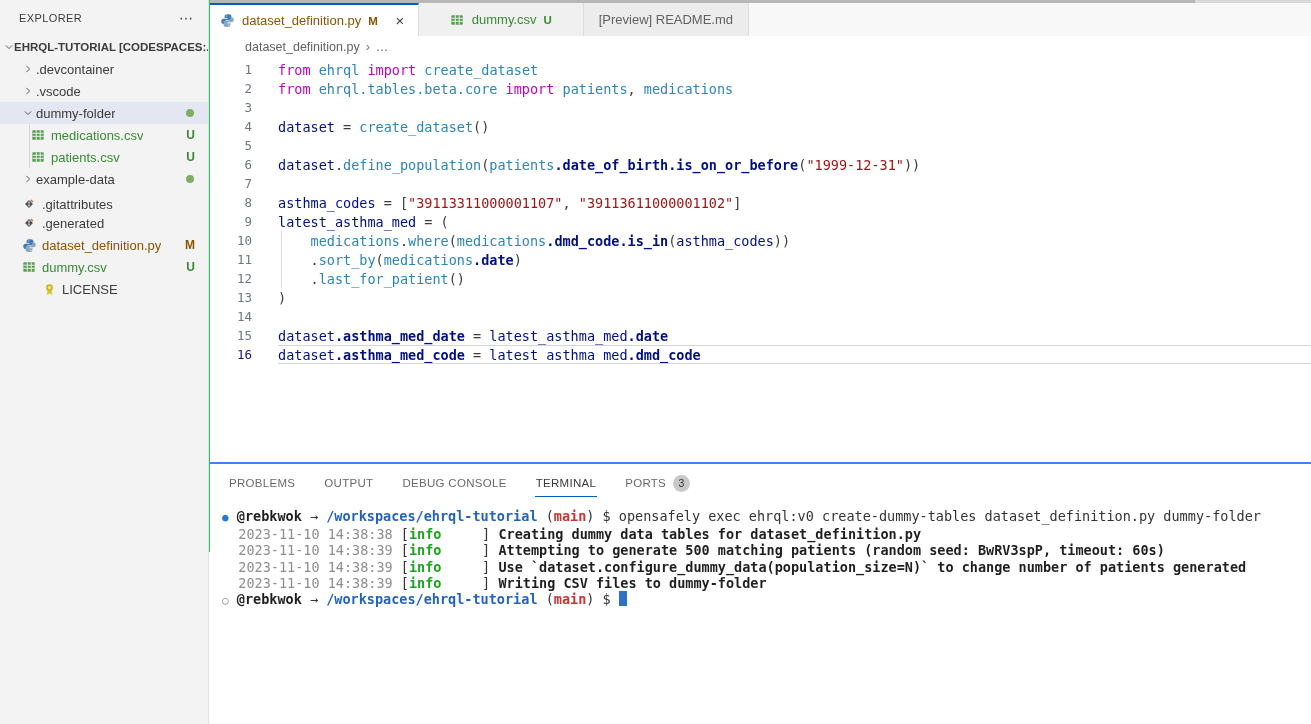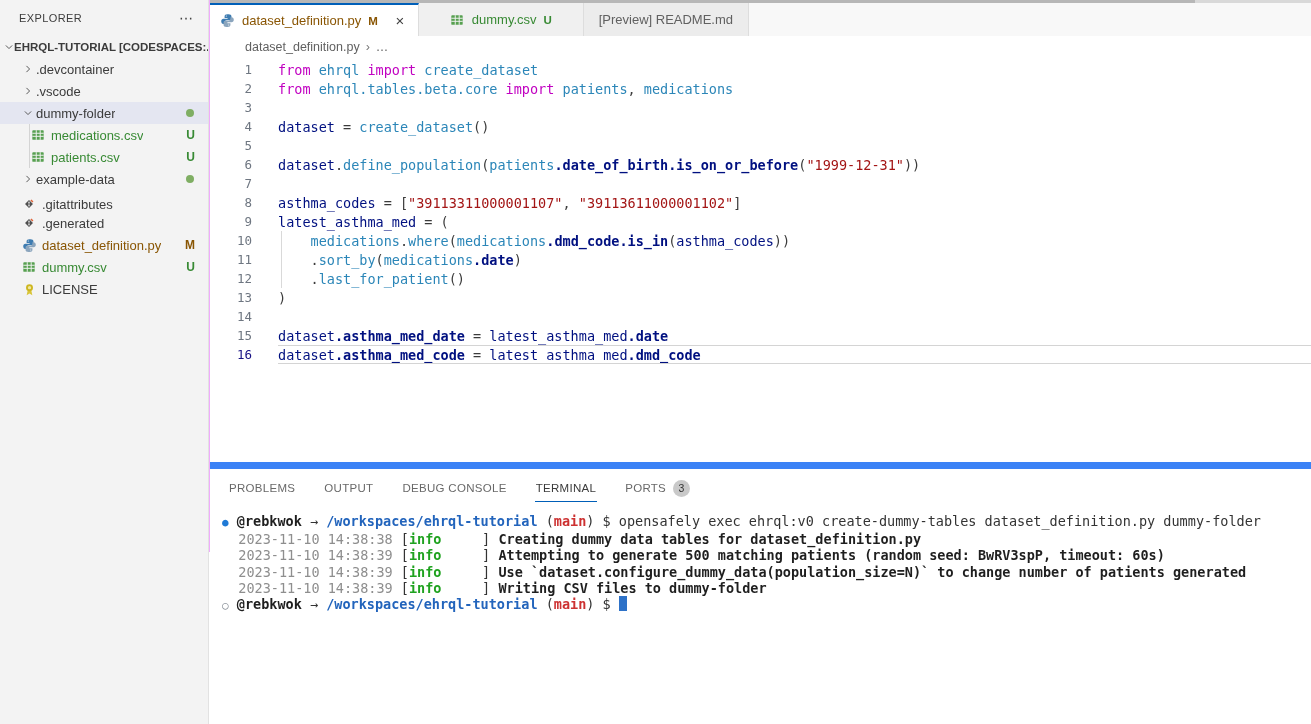--- a/index.html
+++ b/index.html
@@ -1,18 +1,18 @@
 <!DOCTYPE html>
 <html style="--accent: #005fb8; --list_selection: #e4e6f1; --git_green: #388a34; --git_modified: #895503; --dot_green: #7fae63; --tok_keyword: #c101c1; --tok_ident: #2b86b8; --tok_variable: #001080; --tok_string: #a31515; --term_path: #2264bc; --term_branch: #cd3131; --term_info: #1fa21f; --term_cursor: #2e72c8;"><head>
 <meta charset="utf-8">
 <style>
   * { margin:0; padding:0; box-sizing:border-box; }
   html,body { width:1311px; height:724px; background:#fff; overflow:hidden;
               font-family:"Liberation Sans", sans-serif; }
-  .app { position:relative; width:1311px; height:552px; background:#f0abfc; }
+  .app { position:relative; width:1311px; height:552px; background:#22c55e; }
 
   
   .sidebar { position:absolute; left:0; top:0; width:209px; height:724px;
              background:#f3f3f3; border-right:1px solid #e2e2e2; }
   .sb-header { height:35px; display:flex; align-items:center; padding:0 14px 0 19px;
                color:#3b3b3b; font-size:11px; letter-spacing:.4px; }
   .sb-header .menu { margin-left:auto; color:#424242; font-size:14px; letter-spacing:1px;
                      cursor:pointer; line-height:8px; }
   .sb-root { height:23px; display:flex; align-items:center; font-weight:bold;
              font-size:11.5px; color:#3b3b3b; padding-left:4px; white-space:nowrap; overflow:hidden; }
@@ -68,21 +68,21 @@
                      background:#d9d9d9; }
   .tk-kw  { color:var(--tok_keyword,#c101c1); }
   .tk-blue{ color:var(--tok_ident,#2b86b8); }
   .tk-var { color:var(--tok_variable,#001080); }
   .tk-prop{ color:var(--tok_variable,#001080); font-weight:bold; }
   .tk-str { color:var(--tok_string,#a31515); }
   .tk-pl  { color:#3b3b3b; }
 
   
   .panel { position:absolute; left:210px; right:0; top:462px; bottom:0; background:#fff;
-           border-top:7px solid #3b82f6; }
+           border-top:2px solid #3b82f6; }
   .ptabs { height:37px; display:flex; align-items:center; padding-left:18px; gap:27px;
            font-size:11.5px; letter-spacing:.3px; color:#696969; }
   .ptab { cursor:pointer; padding:9px 1px 7px; border-bottom:1.5px solid transparent;
           display:flex; align-items:center; gap:7px; }
   .ptab.active { color:#3b3b3b; border-bottom-color:var(--accent,#005fb8); }
   .pbadge { background:#c9c9c9; color:#333; border-radius:9px; min-width:17px; height:17px;
             display:flex; align-items:center; justify-content:center; font-size:10.5px; }
   .term { position:absolute; left:0; right:0; top:44px; bottom:0; padding-left:12px;
           font-family:"DejaVu Sans Mono", monospace; font-size:13.5px; line-height:16.2px;
           cursor:text; }
@@ -212,21 +212,21 @@
         <div class="trow" style="padding-left: 21px;">
           <span class="ficon">
             <svg width="14" height="14" viewBox="0 0 16 16">
               <rect x="1.5" y="2.5" width="13" height="11" rx="1" fill="#57a050"></rect>
               <path d="M1.5 6h13M1.5 9.5h13M6 2.5v11M10.5 2.5v11" stroke="#f3f3f3" stroke-width="1.1" fill="none"></path>
             </svg>
           </span>
           <span class="lbl green">dummy.csv</span>
           <span class="badge green">U</span>
         </div>
-        <div class="trow" style="padding-left: 21px;">
+        <div class="trow" style="padding-left: 11px; margin-left: 30px;">
           <span class="ficon">
             <svg width="13" height="13" viewBox="0 0 16 16">
               <path d="M5.8 9l-1.3 6 3.5-2 3.5 2L10.2 9z" fill="#d9c53a"></path>
               <circle cx="8" cy="5.8" r="4.3" fill="#cdb620"></circle>
               <circle cx="8" cy="5.8" r="2" fill="#efe7a0"></circle>
             </svg>
           </span>
           <span class="lbl">LICENSE</span>
         </div>
       </div>

